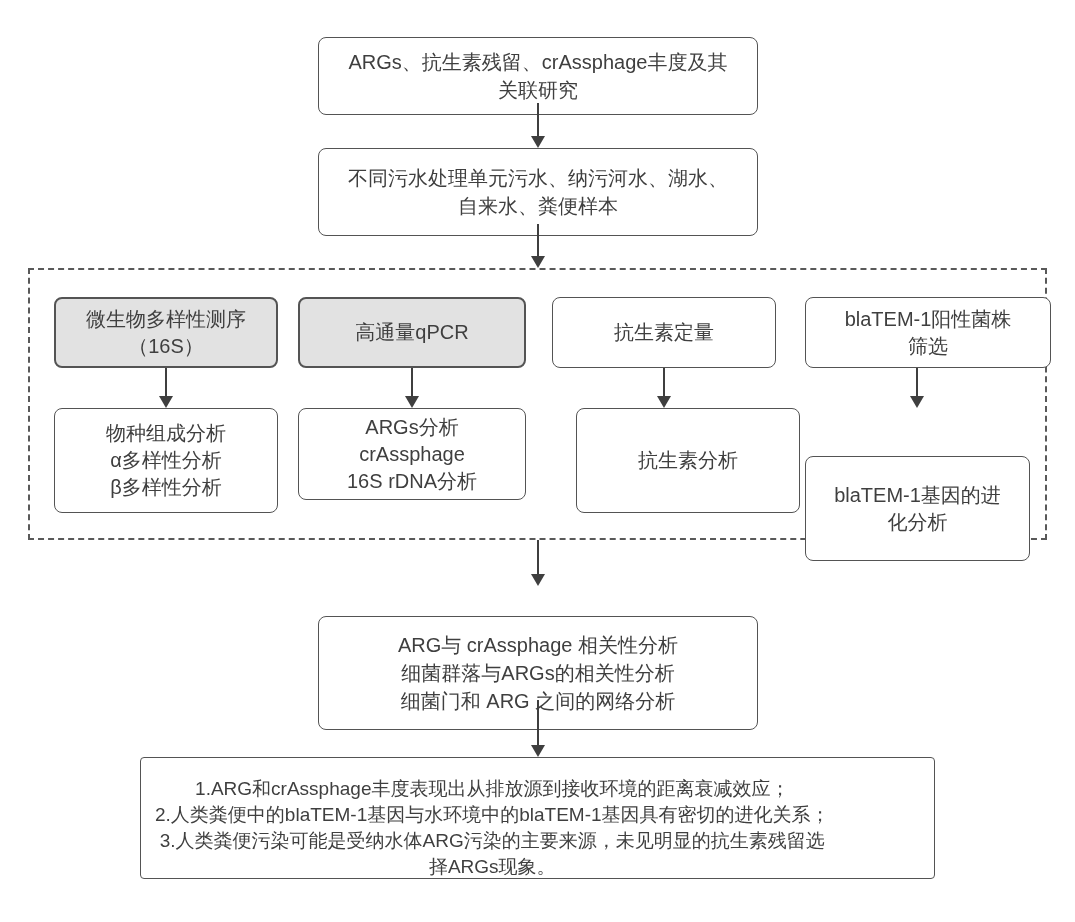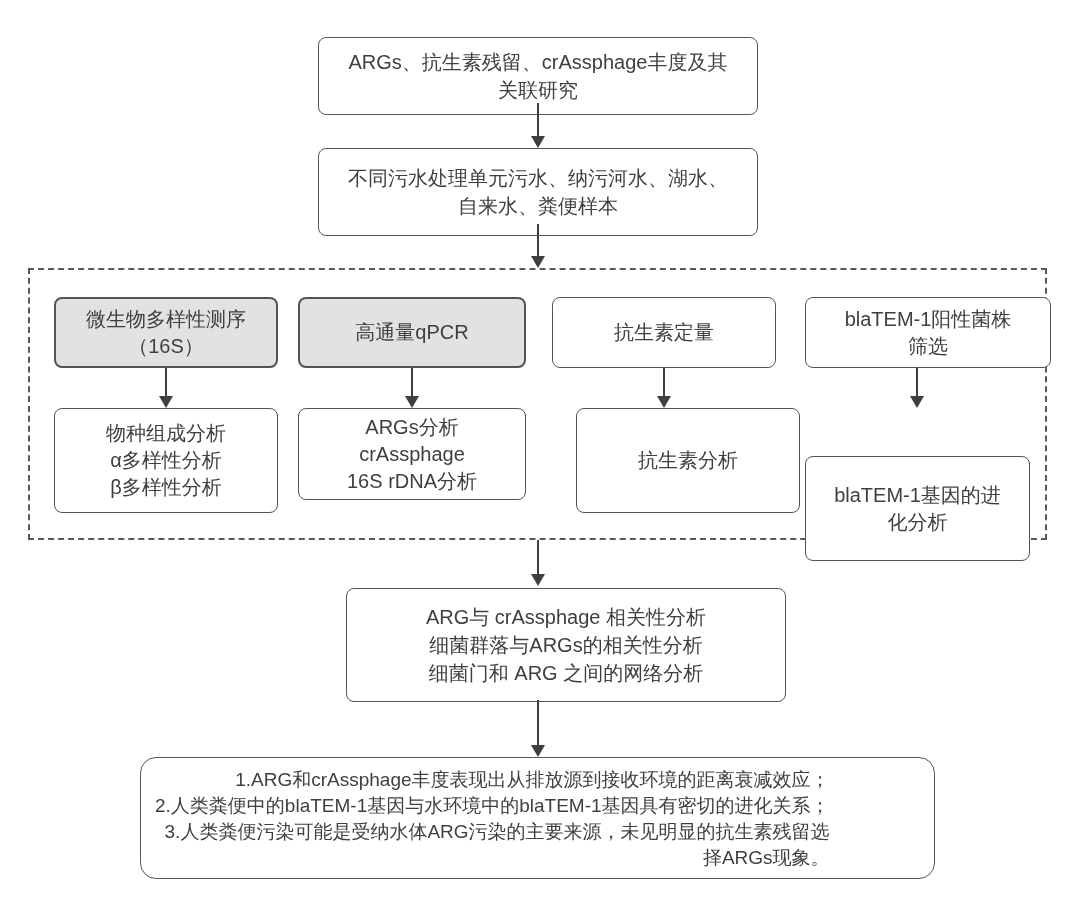--- a/index.html
+++ b/index.html
@@ -28,25 +28,25 @@
     text-align:center;
     white-space:pre-line;
     font-size:20px;
     line-height:28px;
     color:var(--c-text);
   }
   .box.gray{background:var(--c-gray);border-width:2px;}
   .box.small{font-size:20px;line-height:27px;}
   .box.conclusion{
     justify-content:flex-start;align-items:flex-start;
-    text-align:right;
-    padding:9px 14px;
+    text-align:center;
+    padding:18px 14px;
     font-size:19px;
     line-height:26px;
-    border-radius:16px;
+    border-radius:4px;
   }
   .dashed-region{
     position:absolute;
     box-sizing:border-box;
     border:2px dashed var(--c-dash);
     background:transparent;
   }
   .arrow{
     position:absolute;
     width:2px;
@@ -96,21 +96,21 @@
 β多样性分析</div>
   <div class="box small" style="left:298px;top:408px;width:228px;height:92px;text-align:center;">ARGs分析
 crAssphage
 16S rDNA分析</div>
   <div class="box small" style="left:552px;top:408px;width:224px;height:105px;margin-left:24px;">抗生素分析</div>
   <div class="box small" style="left:805px;top:408px;width:225px;height:105px;margin-top:48px;">blaTEM-1基因的进
 化分析</div>
 
   <div class="arrow" style="left:537px;top:540px;height:34px;"></div>
 
-  <div class="box" style="left:318px;top:588px;width:440px;height:114px;margin-left:28px;">ARG与 crAssphage 相关性分析
+  <div class="box" style="left:318px;top:616px;width:440px;height:114px;">ARG与 crAssphage 相关性分析
 细菌群落与ARGs的相关性分析
 细菌门和 ARG 之间的网络分析</div>
 
   <div class="arrow" style="left:537px;top:700px;height:45px;"></div>
 
   <div class="box conclusion" style="left:140px;top:757px;width:795px;height:122px;">1.ARG和crAssphage丰度表现出从排放源到接收环境的距离衰减效应；
 2.人类粪便中的blaTEM-1基因与水环境中的blaTEM-1基因具有密切的进化关系；
 3.人类粪便污染可能是受纳水体ARG污染的主要来源，未见明显的抗生素残留选
 择ARGs现象。</div>
 

